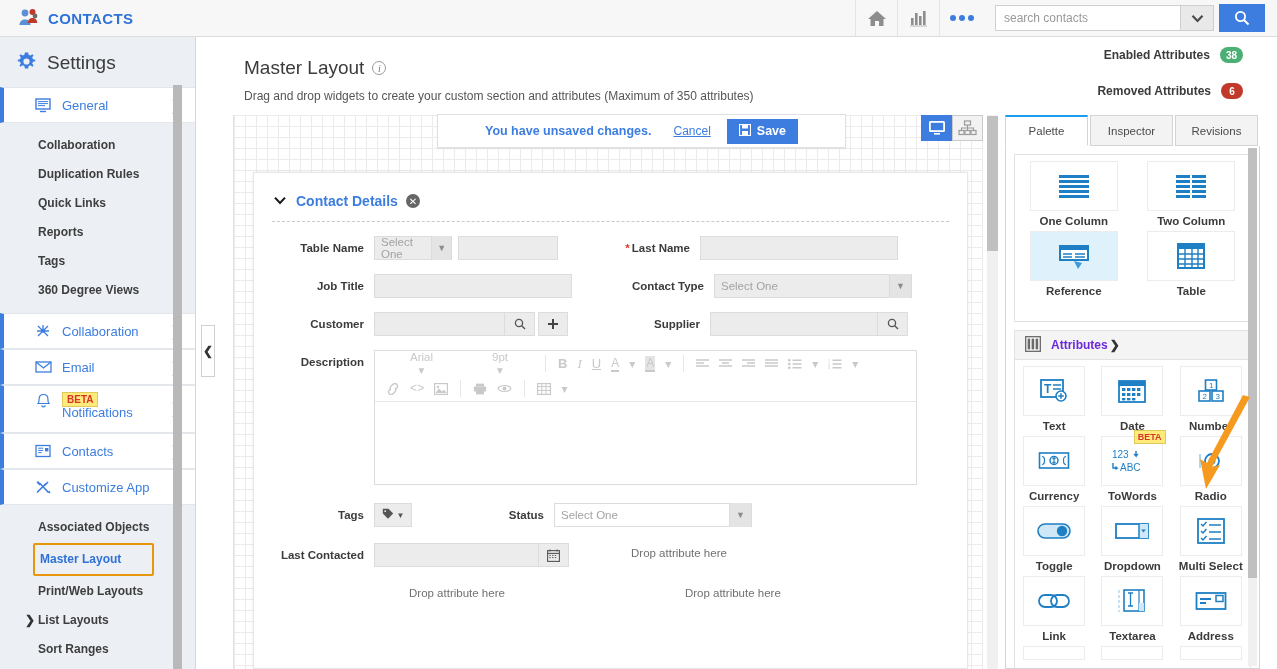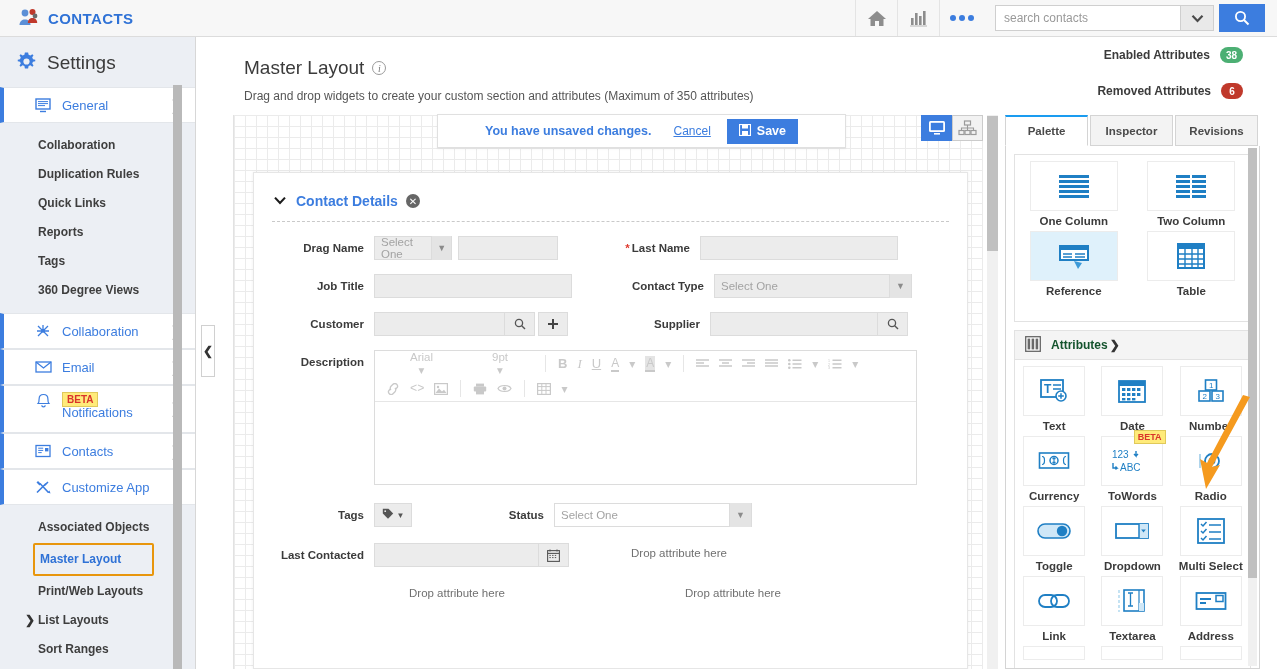--- a/index.html
+++ b/index.html
@@ -167,21 +167,21 @@
   }
   .etfield {
     width:85px; display:flex; align-items:center; justify-content:space-between;
     color:#c9c9c9; font-size:11.5px; padding-right:4px;flex-direction:column;
   }
   .drop-hint { color:#707070; font-size:11.5px; }
   
   #rpanel {
     position:absolute; left:1005px; top:115px; width:255px; height:554px; background:#fff;
   }
-  #tabs { display:flex; height:31px;font-weight:bold; }
+  #tabs { display:flex; height:31px; }
   .tab {
     flex:1; display:flex; align-items:center; justify-content:center; font-size:11.5px;
     color:#4a4a4a; border:1px solid #d4d4d4; background:#f3f3f3; cursor:pointer; margin-right:2px;
   }
   .tab.active { background:#fff; border-bottom-color:#fff; border-top:2px solid #1a9cf0; }
   #panel-body {
     border:1px solid #d4d4d4; border-top:none; height:523px; position:relative; overflow:hidden;
   }
   .pal-box { margin:8px; border:1px solid #e2e2e2; padding:6px 0 20px 0; }
   .pal-grid { display:flex; flex-wrap:wrap; }
@@ -189,21 +189,21 @@
   .pal-cell.half { width:50%; }
   .pal-icon {
     width:62px; height:50px; border:1px solid #ececec; display:flex; align-items:center;
     justify-content:center; background:#fff; cursor:pointer;
   }
   .pal-label { font-size:11.5px; font-weight:bold; color:#3b3b3b; margin-top:4px; text-align:center; }
   .attr-header {
     display:flex; align-items:center; background:#f4f4f4; border:1px solid #e2e2e2;
     margin:8px 8px 0 8px; height:30px; padding-left:10px; cursor:pointer;
   }
-  .attr-header-label { font-size:12px; font-weight:bold; color:#14532d; margin-left:10px; }
+  .attr-header-label { font-size:12px; font-weight:bold; color:#6d28d9; margin-left:10px; }
   .mini-beta {
     position:absolute; top:-6px; right:6px; background:#ffeb7a; color:#d9342b; font-size:9px;
     font-weight:bold; border:1px solid #e0c95a; padding:0 3px; line-height:12px; z-index:2;
   }
   #panel-scroll { position:absolute; right:2px; top:2px; width:9px; height:518px; background:#f0f0f0; }
   #panel-thumb { position:absolute; left:0; top:0; width:9px; height:430px; background:#c0c0c0; }
   #collapse-handle {
     position:absolute; left:201px; top:325px; width:14px; height:52px; background:#fff;
     border:1px solid #d0d0d0; display:flex; align-items:center; justify-content:center;
     font-size:12px; color:#333; cursor:pointer; z-index:8; font-weight:bold;
@@ -447,21 +447,21 @@
           <path d="M1 1.6 L6 7 L11 1.6" stroke="#1c1c1c" stroke-width="2.1" fill="none"></path>
         </svg>
     </span>
     <span id="section-title">Contact Details</span>
     <span class="sec-x">✕</span>
   </div>
   <div id="section-rule"></div>
 
   <div class="frow">
     <div class="fcell">
-      <span class="flabel" style="width:110px; margin-right:10px;">Drag Name</span>
+      <span class="flabel" style="width:110px; margin-right:10px;">Table Name</span>
       <div class="sel-one" style="width:78px;">
         <span>Select One</span>
         <span class="sel-caret">▼</span>
       </div>
       <div class="fin" style="width:100px; margin-left:6px;"></div>
     </div>
     <div class="fcell" style="margin-left:40px;">
       <span class="flabel" style="width:92px; margin-right:10px;">
         <span class="req">*</span><span>Last Name</span>
       </span>

